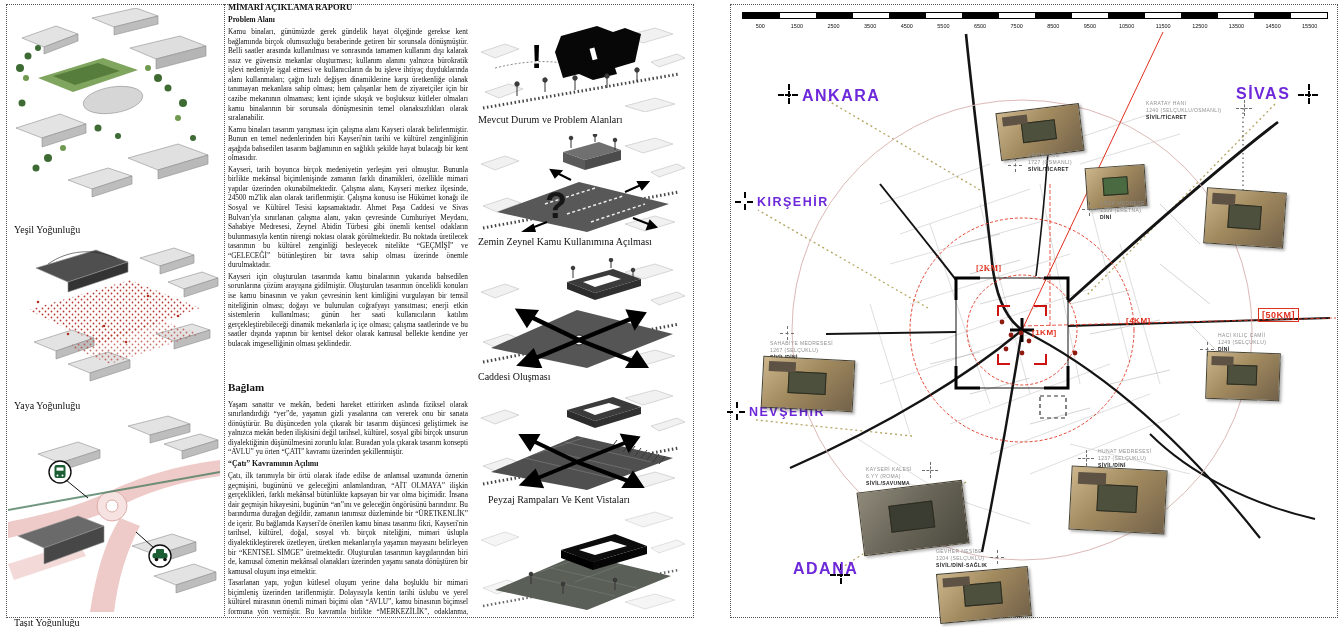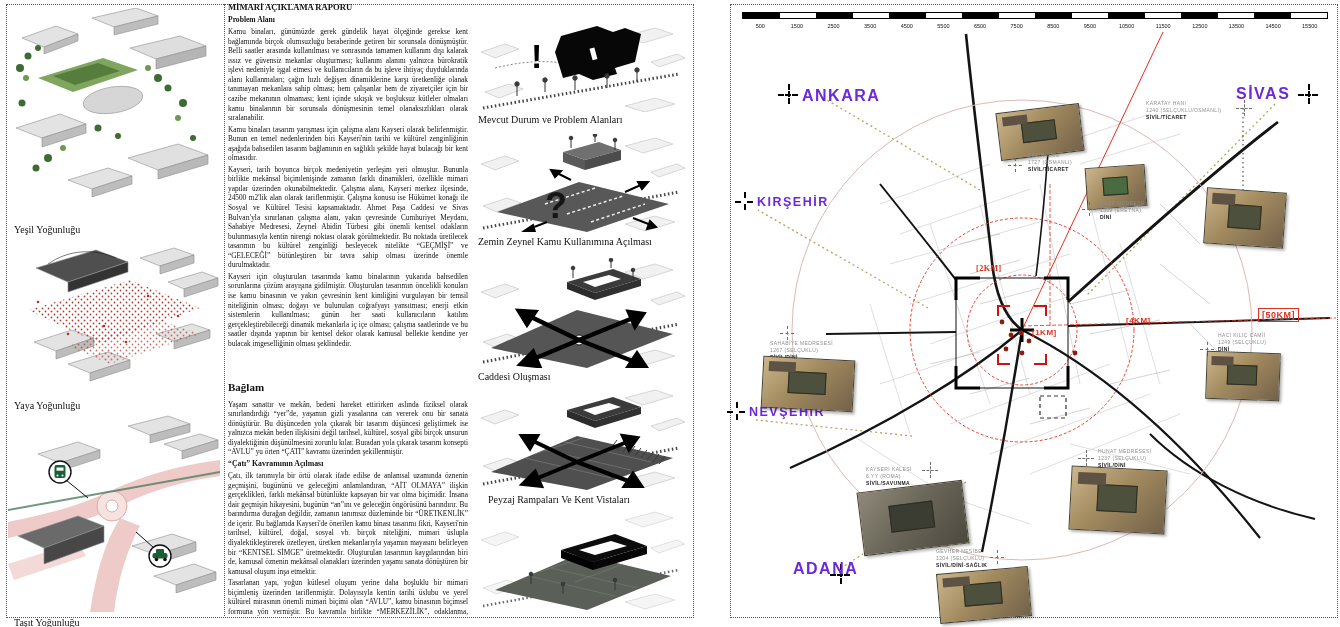--- a/index.html
+++ b/index.html
@@ -175,21 +175,21 @@
   <p class="t-title">MİMARİ AÇIKLAMA RAPORU</p>
   <p class="t-sub">Problem Alanı</p>
   <p>Kamu binaları, günümüzde gerek gündelik hayat ölçeğinde gerekse kent bağlamında birçok olumsuzluğu beraberinde getiren bir sorunsala dönüşmüştür. Belli saatler arasında kullanılması ve sonrasında tamamen kullanım dışı kalarak ıssız ve güvensiz mekanlar oluşturması; kullanım alanını yalnızca bürokratik işlevi nedeniyle işgal etmesi ve kullanıcıların da bu işleve ihtiyaç duyduklarında alanı kullanmaları; çağın hızlı değişen dinamiklerine karşı üretkenliğe olanak tanımayan mekanlara sahip olması; hem çalışanlar hem de ziyaretçiler için bir cazibe mekanının olmaması; kent içinde sıkışık ve boşluksuz kütleler olmaları kamu binalarının bir sorunsala dönüşmesinin temel olanaksızlıkları olarak sıralanabilir.</p>
   <p>Kamu binaları tasarım yarışması için çalışma alanı Kayseri olarak belirlenmiştir. Bunun en temel nedenlerinden biri Kayseri'nin tarihi ve kültürel zenginliğinin aşağıda bahsedilen tasarım bağlamının en sağlıklı şekilde hayat bulacağı bir kent olmasıdır.</p>
   <p>Kayseri, tarih boyunca birçok medeniyetin yerleşim yeri olmuştur. Bununla birlikte mekânsal biçimlenişinde zamanın farklı dinamikleri, özellikle mimari yapılar üzerinden okunabilmektedir. Çalışma alanı, Kayseri merkez ilçesinde, 24500 m2'lik alan olarak tariflenmiştir. Çalışma konusu ise Hükümet konağı ile Sosyal ve Kültürel Tesisi kapsamaktadır. Ahmet Paşa Caddesi ve Sivas Bulvarı'yla sınırlanan çalışma alanı, yakın çevresinde Cumhuriyet Meydanı, Sahabiye Medresesi, Zeynel Abidin Türbesi gibi önemli kentsel odakların bulunmasıyla kentin nirengi noktası olarak görülmektedir. Bu noktada üretilecek tasarımın bu kültürel zenginliği besleyecek nitelikte “GEÇMİŞİ” ve “GELECEĞİ” bütünleştiren bir tavra sahip olması üzerinde önemle durulmaktadır.</p>
   <p>Kayseri için oluşturulan tasarımda kamu binalarının yukarıda bahsedilen sorunlarına çözüm arayışına gidilmiştir. Oluşturulan tasarımın öncelikli konuları ise kamu binasının ve yakın çevresinin kent kimliğini vurgulayan bir temsil niteliğinin olması; doğayı ve bulunulan coğrafyayı yansıtması; enerji etkin sistemlerin kullanılması; günün her saati kullanıcıların katılım gerçekleştirebileceği dinamik mekanlarla iç içe olması; çalışma saatlerinde ve bu saatler dışında yapının bir kentsel dekor olarak kamusal bellekte kendine yer bulacak imgeselliğinin olması şeklindedir.</p>
   <div class="concept-row">
     <div class="concept-head">Bağlam</div>
   </div>
   <p>Yaşam sanattır ve mekân, bedeni hareket ettirirken aslında fiziksel olarak sınırlandırdığı “yer”de, yaşamın gizli yasalarına can vererek onu bir sanata dönüştürür. Bu düşünceden yola çıkarak bir tasarım düşüncesi geliştirmek ise yalnızca mekân beden ilişkisini değil tarihsel, kültürel, sosyal gibi birçok unsurun diyalektiğinin düşünülmesini zorunlu kılar. Buradan yola çıkarak tasarım konsepti “AVLU” yu örten “ÇATI” kavramı üzerinden şekillenmiştir.</p>
-  <p class="t-h">“Çatı” Kavramının Açılması</p>
+  <p class="t-h">“Çatı” Kavramının Açılımı</p>
   <p>Çatı, ilk tanımıyla bir örtü olarak ifade edilse de anlamsal uzamında öznenin geçmişini, bugününü ve geleceğini anlamlandıran, “AİT OLMAYA” ilişkin gerçeklikleri, farklı mekânsal bütünlükte kapsayan bir var olma biçimidir. İnsana dair geçmişin hikayesini, bugünün “an”ını ve geleceğin öngörüsünü barındırır. Bu barındırma durağan değildir, zamanın tanımsız düzleminde bir “ÜRETKENLİK” de içerir. Bu bağlamda Kayseri'de önerilen kamu binası tasarımı fikri, Kayseri'nin tarihsel, kültürel, doğal, sosyal vb. birçok niteliğini, mimari üslupla diyalektikleştirerek özetleyen, üretken mekanlarıyla yaşamın mayasını belirleyen bir “KENTSEL SİMGE” üretmektedir. Oluşturulan tasarımın kaygılarından biri de, kamusal öznenin mekânsal olanakları üzerinden yaşamı sanata dönüştüren bir kamusal oluşum inşa etmektir.</p>
   <p>Tasarlanan yapı, yoğun kütlesel oluşum yerine daha boşluklu bir mimari biçimleniş üzerinden tariflenmiştir. Dolayısıyla kentin tarihi üslubu ve yerel kültürel mirasının önemli mimari biçimi olan “AVLU”, kamu binasının biçimsel formuna yön vermiştir. Bu kavramla birlikte “MERKEZİLİK”, odaklanma, toplanma, iç içe ve birlikte olmak; “ŞEFFAFLIK”, fiziksel mekanların açıklığı ve kapalılık hissinin seyreltilmesi; “YALINLIK”, yerel kültürel mirasın temsiliyetinin en okunabilir şekilde simgeleşmesi adına tasarım ilkeleri olarak “ÇATI” bağlamını güçlendirmektedir.</p>
 </div>
 
 <svg class="abs" style="left:475px;top:22px;" width="212" height="90" viewBox="0 0 212 90">
   <g fill="#f1f1f1" stroke="#b5b5b5" stroke-width="0.5">
     <path d="M6,30 L30,22 L44,27 L20,36 Z"></path>
       <path d="M150,14 L180,6 L198,12 L168,21 Z"></path>
     <path d="M176,40 L202,32 L210,36 L184,45 Z"></path>
       <path d="M10,70 L34,62 L48,67 L24,76 Z"></path>

